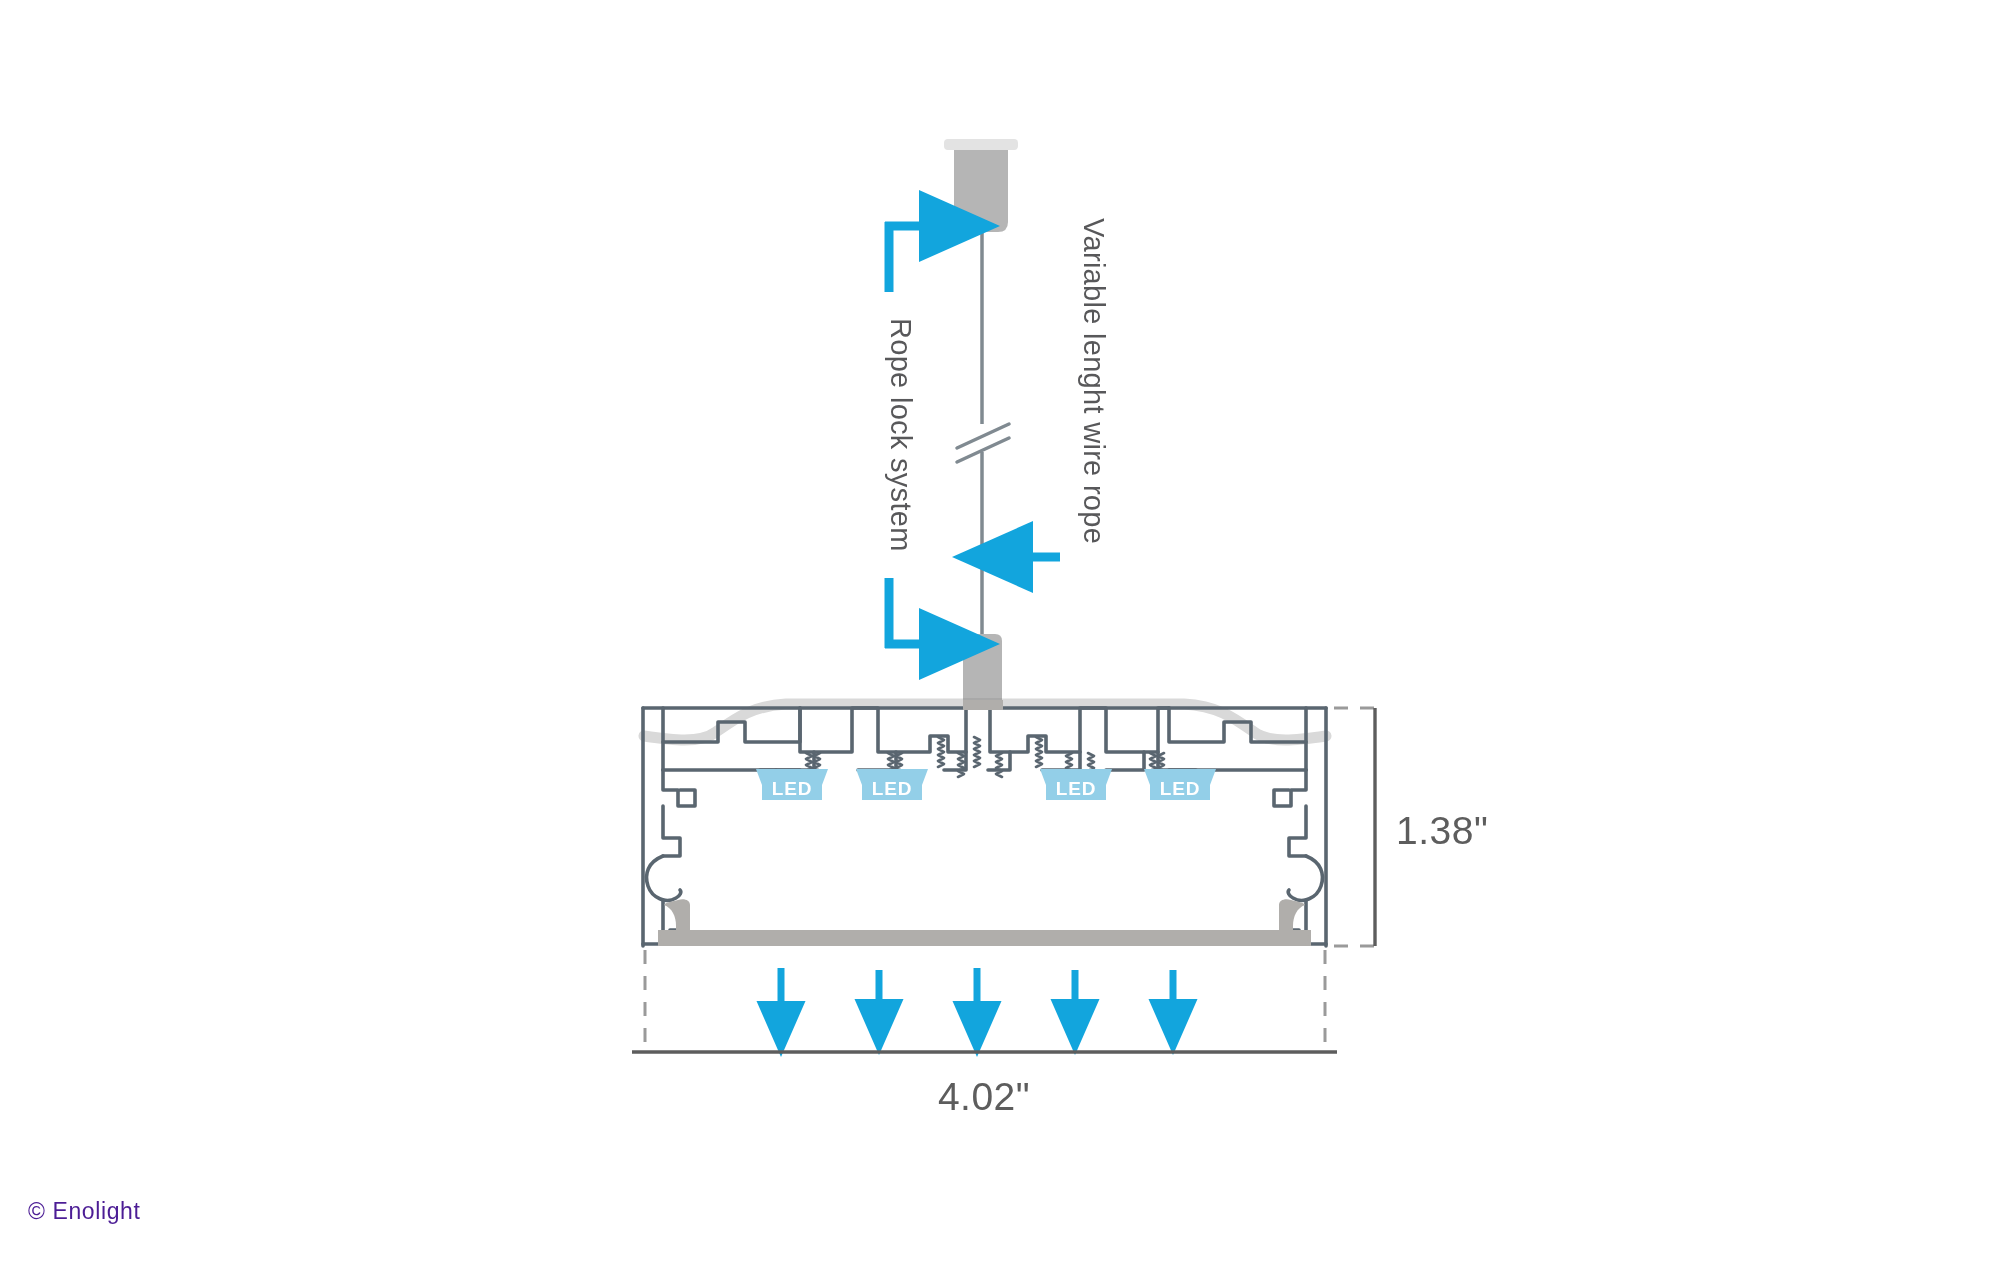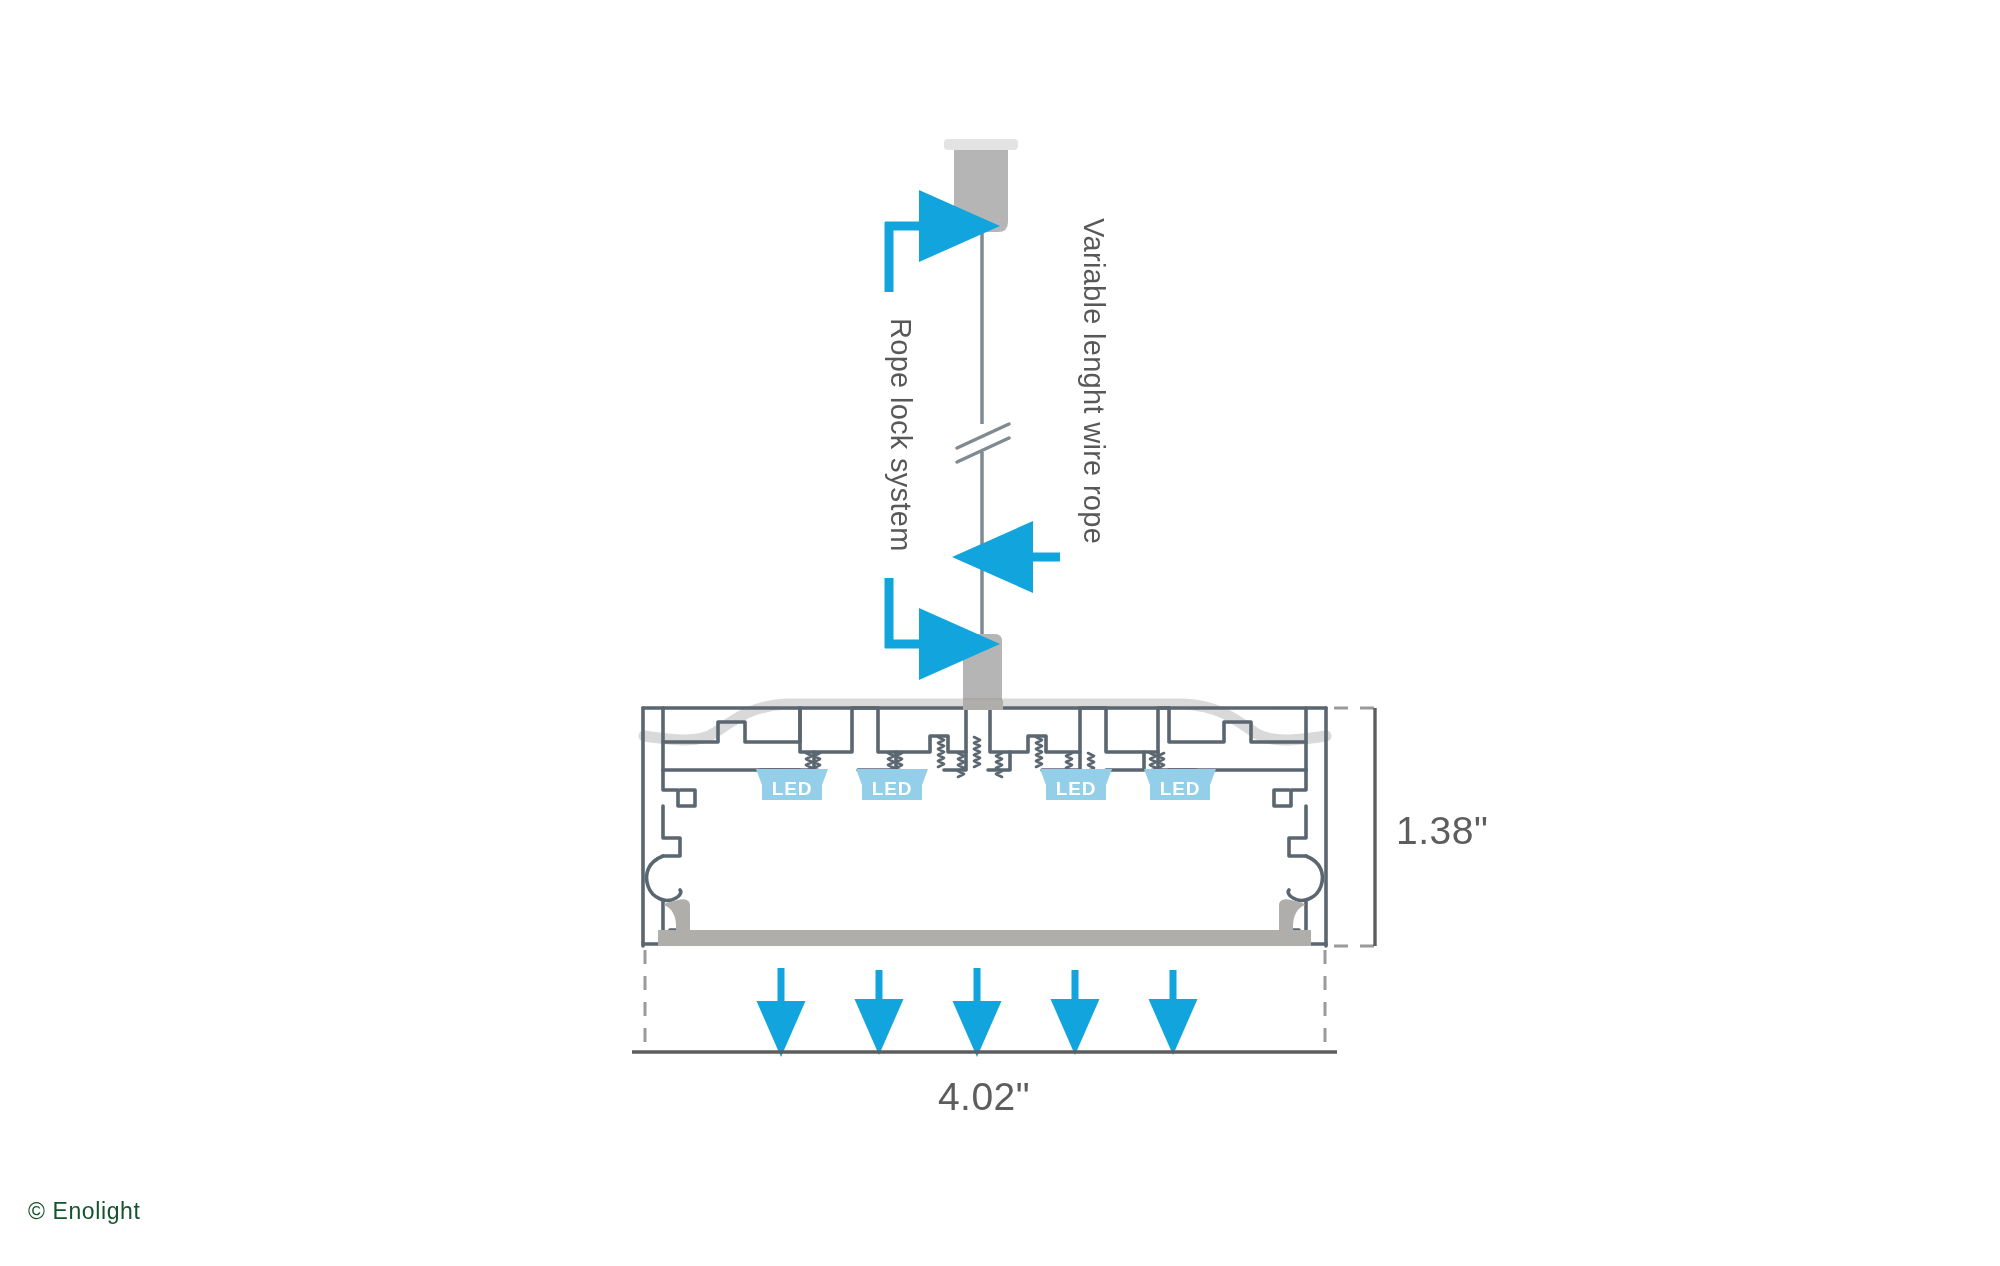--- a/index.html
+++ b/index.html
@@ -27,21 +27,21 @@
     width: 2000px;
     height: 1266px;
     display: block;
   }
   .copyright {
     position: absolute;
     left: 28px;
     top: 1198px;
     font-family: "Liberation Sans", sans-serif;
     font-size: 23px;
-    color: #14532d;
+    color: #4c1d95;
     letter-spacing: 0.6px;
     white-space: nowrap;
   }
   svg text { font-family: "Liberation Sans", sans-serif; }
   .dim-label {
     fill: #5d5d5d;
     font-size: 39px;
     letter-spacing: 0.5px;
   }
   .callout-label {

